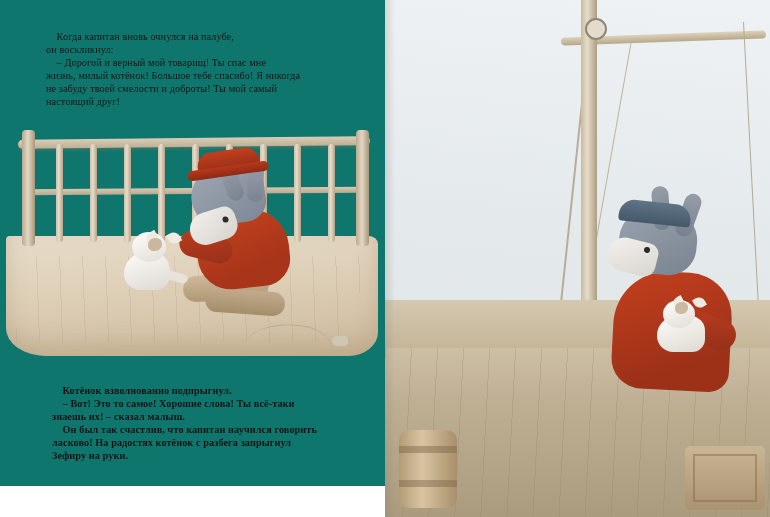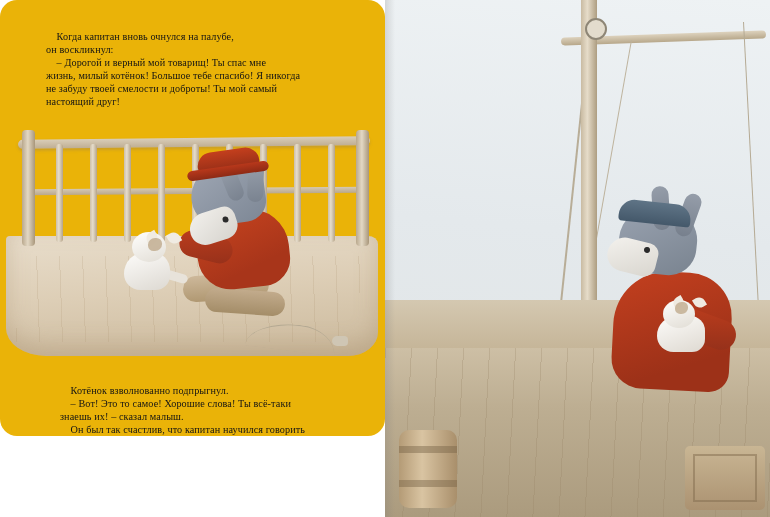--- a/index.html
+++ b/index.html
@@ -18,23 +18,22 @@
     width: 770px;
     height: 517px;
     display: flex;
   }
   .page {
     position: relative;
     overflow: hidden;
   }
   .page-left {
     width: 385px;
-    height: 436px;
-    background: #eab308;
-    border-radius: 17px;
+    height: 486px;
+    background: #0f766e;
   }
   .page-right {
     width: 385px;
     height: 517px;
     background: #e9edf0;
   }
 
   
   .text-block {
     position: absolute;
@@ -44,23 +43,24 @@
     color: #141414;
     letter-spacing: 0.1px;
     white-space: pre-wrap;
   }
   .lt-top {
     left: 46px;
     top: 30px;
     width: 300px;
   }
   .lt-bottom {
-    left: 60px;
+    left: 52px;
     top: 384px;
     width: 300px;
+    font-weight: bold;
   }
 
   
   .left-illo {
     position: absolute;
     left: 0;
     top: 124px;
     width: 385px;
     height: 248px;
   }

